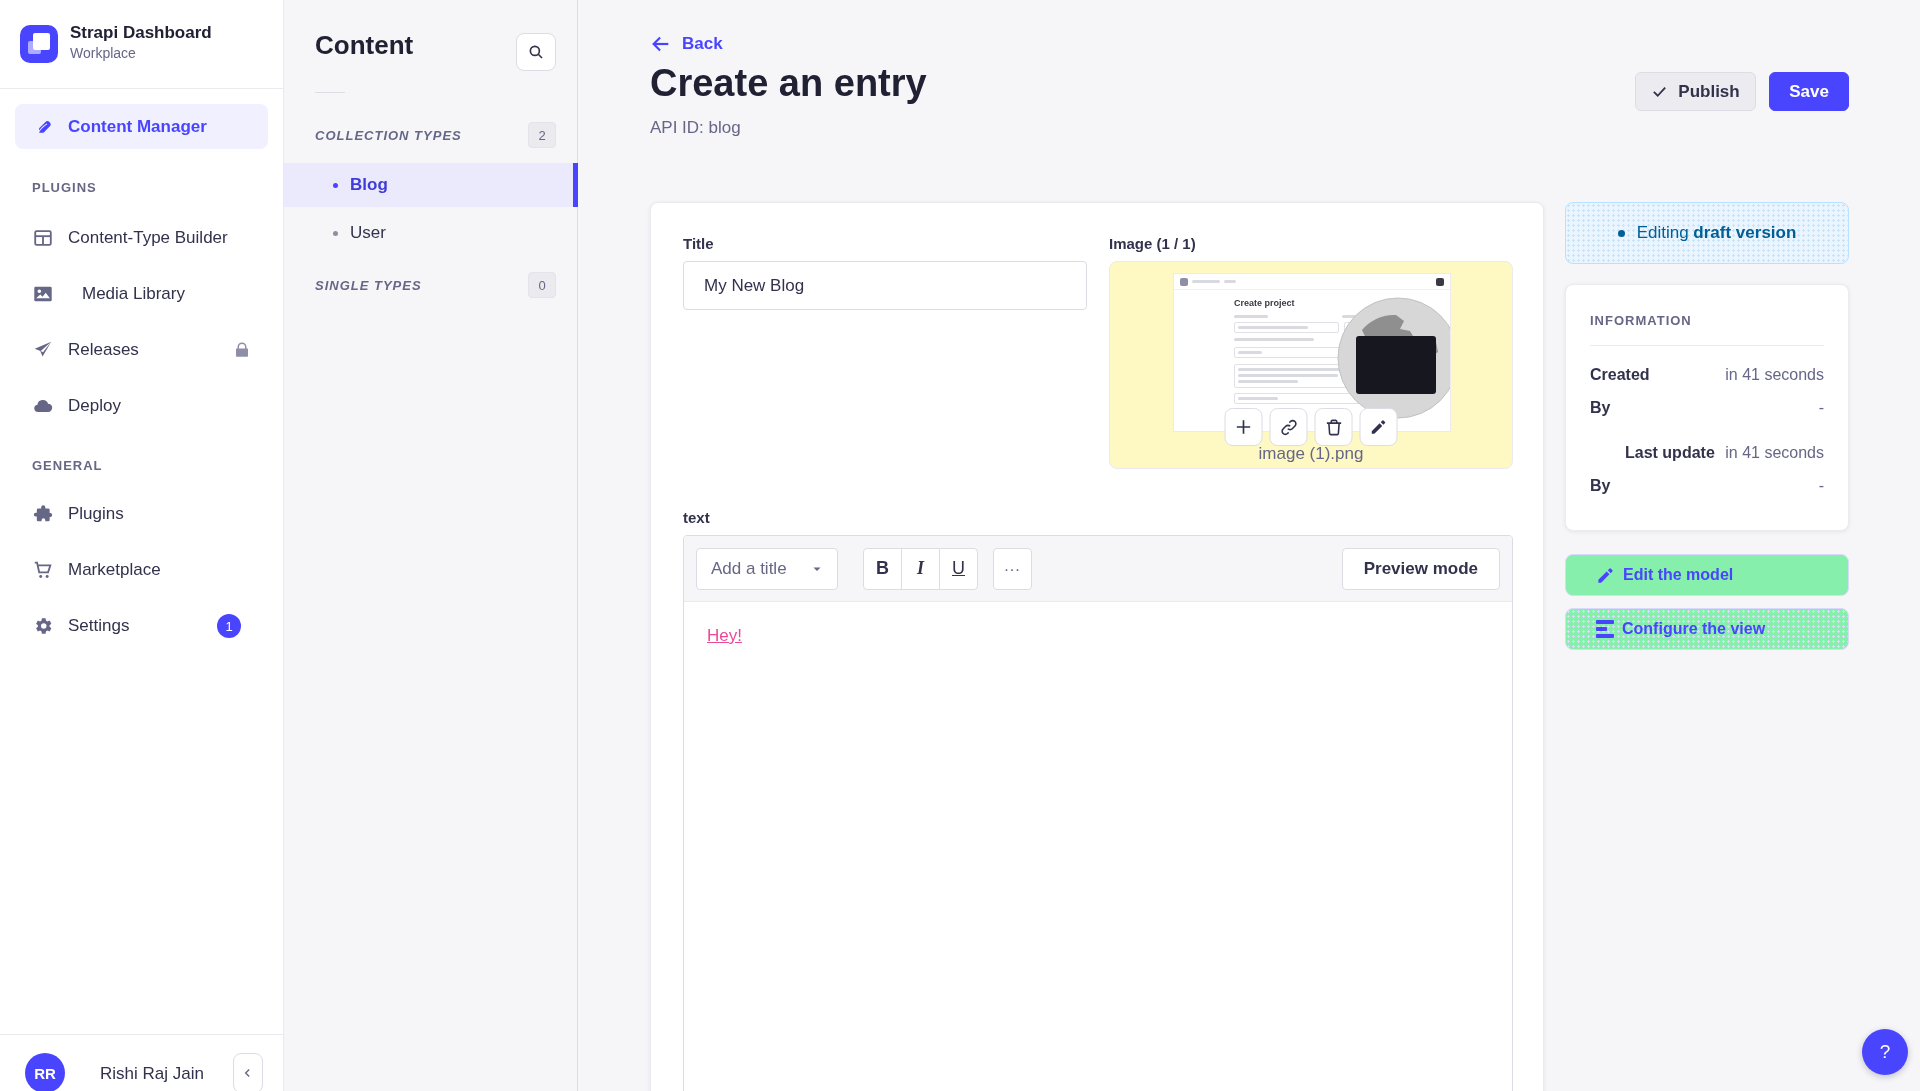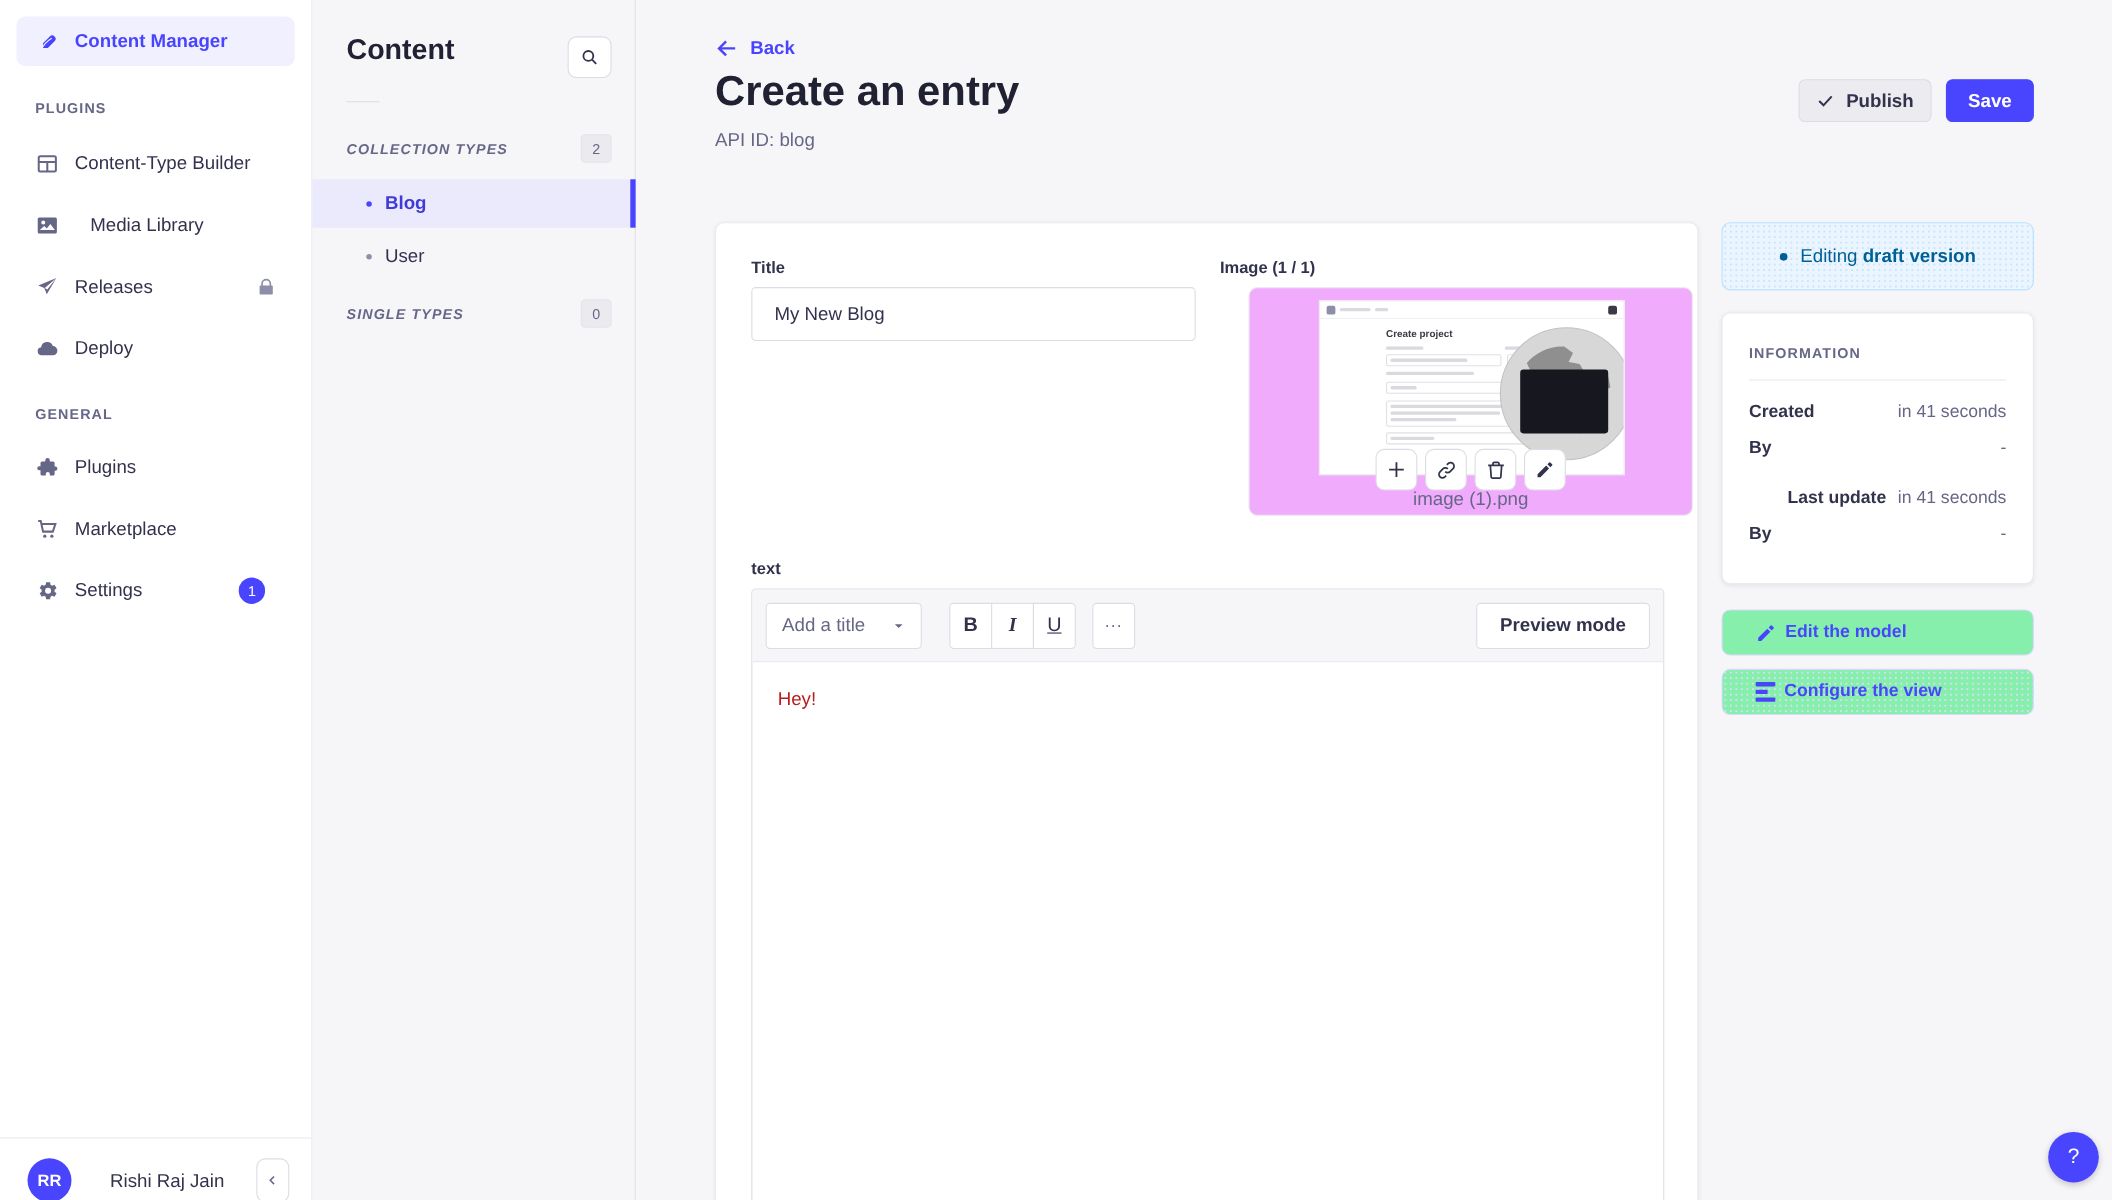--- a/index.html
+++ b/index.html
@@ -57,21 +57,21 @@
   .btn-publish { width:121px; background:#ececf0; border:1px solid #dcdce4; color:#32324d; }
   .btn-save { width:80px; background:#4945ff; border:1px solid #4945ff; color:#ffffff; }
 
   
   .entry-card { position:absolute; left:72px; top:202px; width:894px; height:920px; background:#ffffff; border:1px solid #eaeaef; border-radius:8px; box-shadow:0 1px 4px rgba(33,33,52,.08); padding:32px; }
   .fields-row { display:grid; grid-template-columns:404px 404px; column-gap:22px; }
   .field-label { font-size:15px; font-weight:bold; color:#32324d; margin-bottom:9px; }
   .text-input { width:404px; height:49px; border:1px solid #dcdce4; border-radius:4px; padding:0 20px; font-size:17px; color:#32324d; font-family:"Liberation Sans", sans-serif; background:#fff; }
 
   
-  .image-card { width:404px; height:208px; border:1px solid #eaeaef; border-radius:8px; background:#f0abfc; position:relative;margin-left:26px; }
+  .image-card { width:404px; height:208px; border:1px solid #eaeaef; border-radius:8px; background:#fef9c3; position:relative; }
   .thumb { position:absolute; left:63px; top:11px; width:278px; height:159px; background:#ffffff; border:1px solid #ececec; overflow:hidden; }
   .t-top { height:16px; border-bottom:1px solid #f0f0f2; display:flex; align-items:center; gap:4px; padding:0 6px; }
   .t-logo { width:8px; height:8px; background:#8e8ea9; border-radius:2px; }
   .t-bar { height:3px; background:#d9d9e0; border-radius:2px; }
   .t-avatar { margin-left:auto; width:8px; height:8px; background:#3a3a44; border-radius:2px; }
   .t-side { position:absolute; left:0; top:16px; bottom:0; width:52px; padding:8px 6px; }
   .t-side .t-bar { margin-bottom:6px; }
   .t-link { background:#7b87f5 !important; }
   .t-side-bottom { position:absolute; left:6px; bottom:6px; }
   .t-side-bottom .t-bar { margin-top:5px; }
@@ -92,21 +92,21 @@
   .editor-toolbar { height:66px; background:#f6f6f9; border-bottom:1px solid #eaeaef; display:flex; align-items:center; padding:0 12px; }
   .style-select { width:142px; height:42px; background:#fff; border:1px solid #dcdce4; border-radius:4px; display:flex; align-items:center; justify-content:space-between; padding:0 14px; color:#666687; font-size:17px; cursor:pointer; }
   .fmt-group { display:flex; margin-left:25px; }
   .fmt-btn { width:39px; height:42px; background:#fff; border:1px solid #dcdce4; display:flex; align-items:center; justify-content:center; font-size:18px; color:#32324d; cursor:pointer; }
   .fmt-btn + .fmt-btn { margin-left:-1px; }
   .fmt-b { border-radius:4px 0 0 4px; font-weight:bold; }
   .fmt-i { font-style:italic; font-family:"Liberation Serif", serif; font-weight:bold; }
   .fmt-u { border-radius:0 4px 4px 0; text-decoration:underline; }
   .fmt-more { width:39px; height:42px; margin-left:15px; background:#fff; border:1px solid #dcdce4; border-radius:4px; display:flex; align-items:center; justify-content:center; color:#666687; font-size:16px; letter-spacing:1px; cursor:pointer; padding-bottom:6px; }
   .btn-preview { margin-left:auto; height:42px; padding:0 21px; background:#fff; border:1px solid #dcdce4; border-radius:4px; font-size:17px; font-weight:bold; color:#32324d; display:flex; align-items:center; cursor:pointer; }
-  .editor-content { padding:24px 23px; font-size:17px; color:#b91c1c; }
+  .editor-content { padding:24px 23px; font-size:17px; color:#ec4899;text-decoration:underline; }
 
   
   .side-panel { position:absolute; left:987px; top:202px; width:284px; }
   .status-banner { height:62px; background:#eaf5ff; background-image:radial-gradient(#c9e4f9 1.2px, transparent 1.2px); background-size:5px 5px; border:1px solid #b8e1ff; border-radius:8px; display:flex; align-items:center; justify-content:center; gap:12px; color:#006096; font-size:17px; }
   .status-banner .dot { width:7px; height:7px; border-radius:50%; background:#006096; }
   .info-card { margin-top:20px; background:#fff; border:1px solid #eaeaef; border-radius:8px; box-shadow:0 1px 4px rgba(33,33,52,.08); padding:28px 24px 20px 24px; }
   .info-title { font-size:13px; font-weight:bold; letter-spacing:1px; color:#666687; }
   .info-hr { height:1px; background:#eaeaef; margin:17px 0 20px 0; }
   .info-row { display:flex; justify-content:space-between; align-items:center; margin-bottom:15px; font-size:16px; }
   .info-row .lbl { font-weight:bold; color:#32324d; }
@@ -118,20 +118,28 @@
   .cfg-icon { display:flex; flex-direction:column; gap:3px; }
   .cfg-icon span { display:block; height:4px; background:#4945ff; border-radius:1px; }
   .cfg-icon .l1 { width:18px; } .cfg-icon .l2 { width:11px; } .cfg-icon .l3 { width:18px; }
 
   .help-fab { position:absolute; right:12px; bottom:16px; width:46px; height:46px; border-radius:50%; background:#4945ff; color:#fff; font-size:19px; display:flex; align-items:center; justify-content:center; cursor:pointer; box-shadow:0 2px 6px rgba(33,33,52,.25); }
 </style>
 </head>
 <body>
 
 <nav class="sidebar">
+  <div class="sb-header">
+    <div class="logo">
+        <span class="sq1"></span>
+        <span class="sq2"></span>
+      </div>
+    <div class="sb-title">Strapi Dashboard</div>
+    <div class="sb-sub">Workplace</div>
+  </div>
   <div class="sb-nav">
     <div class="sb-primary">
       <span class="icn">
         <svg width="21" height="21" viewBox="0 0 24 24" fill="none" stroke="currentColor" stroke-width="2">
             <path d="M12 19l7-7a3.5 3.5 0 0 0-5-5l-7 7v5h5z" fill="currentColor" stroke="none"></path>
             <path d="M5 21c2-4 6-9 11-12" stroke="#f0f0ff" stroke-width="1.2"></path>
           </svg>
       </span>
       <span>Content Manager</span>
     </div>

